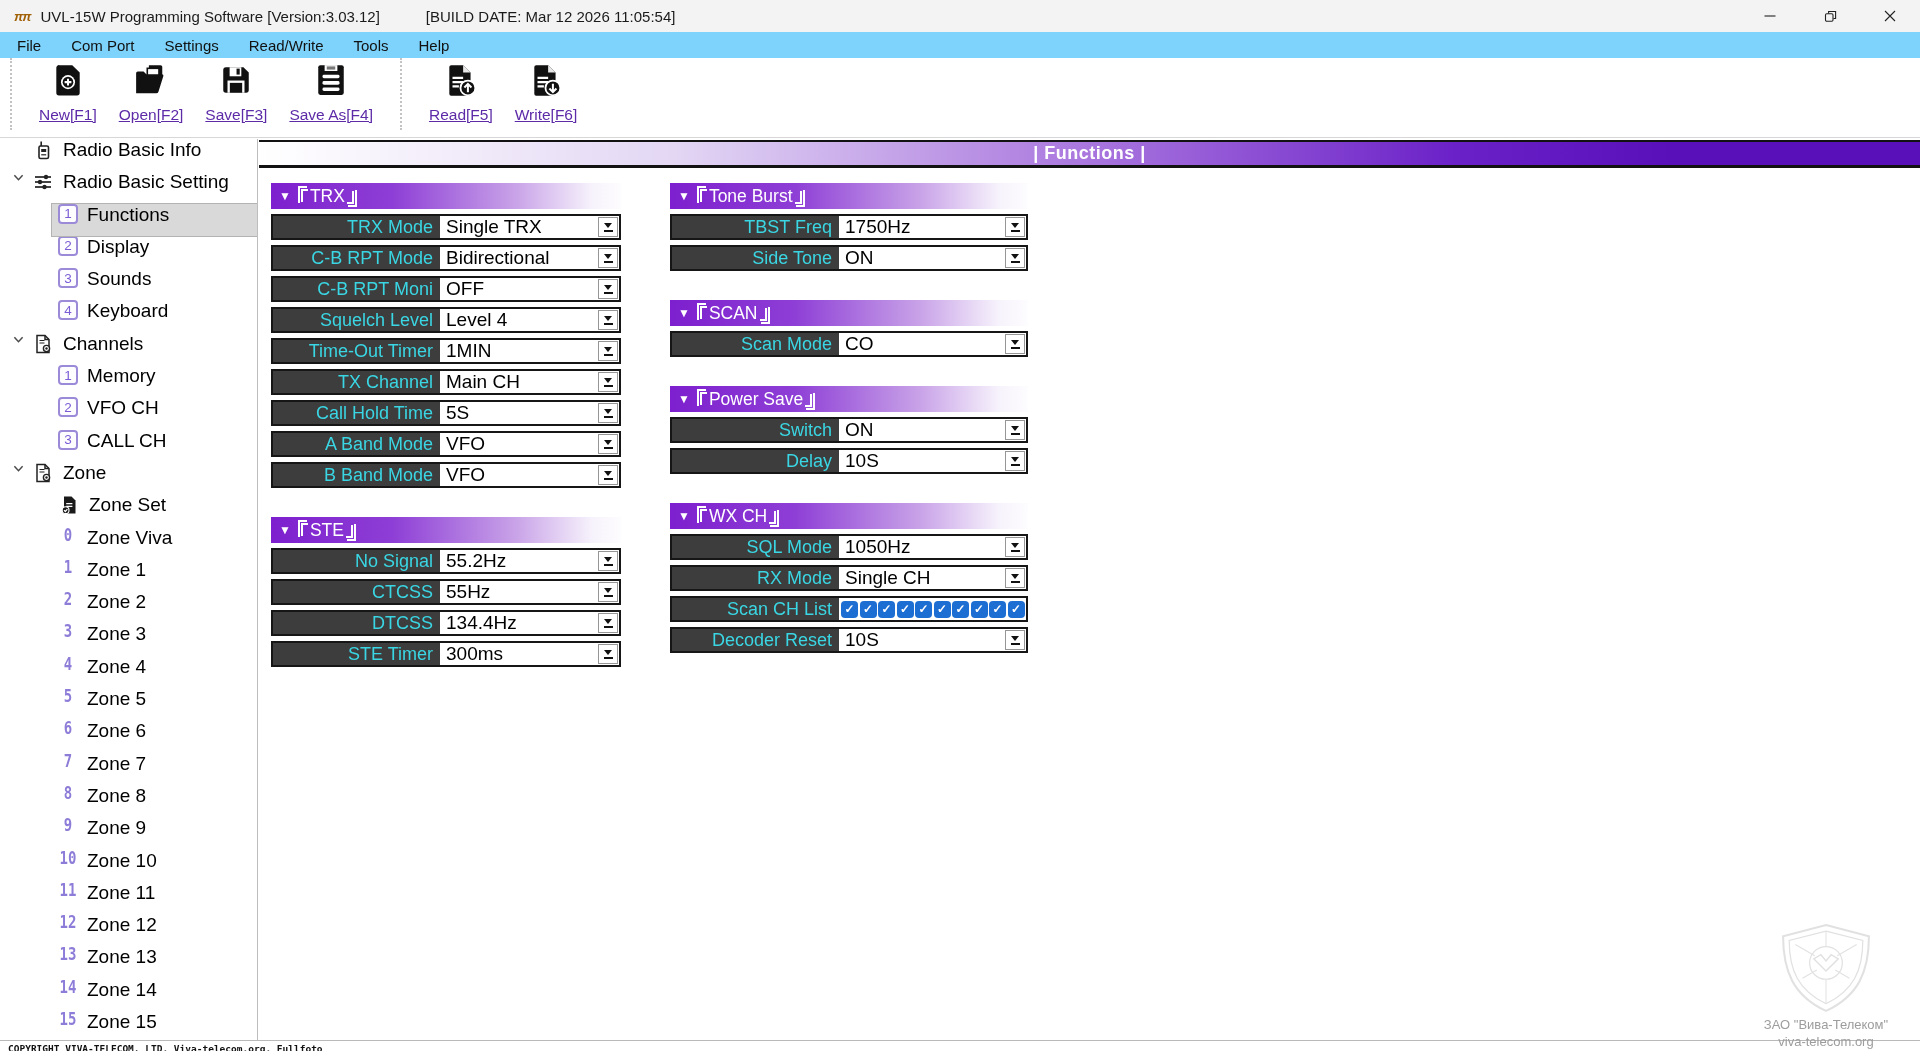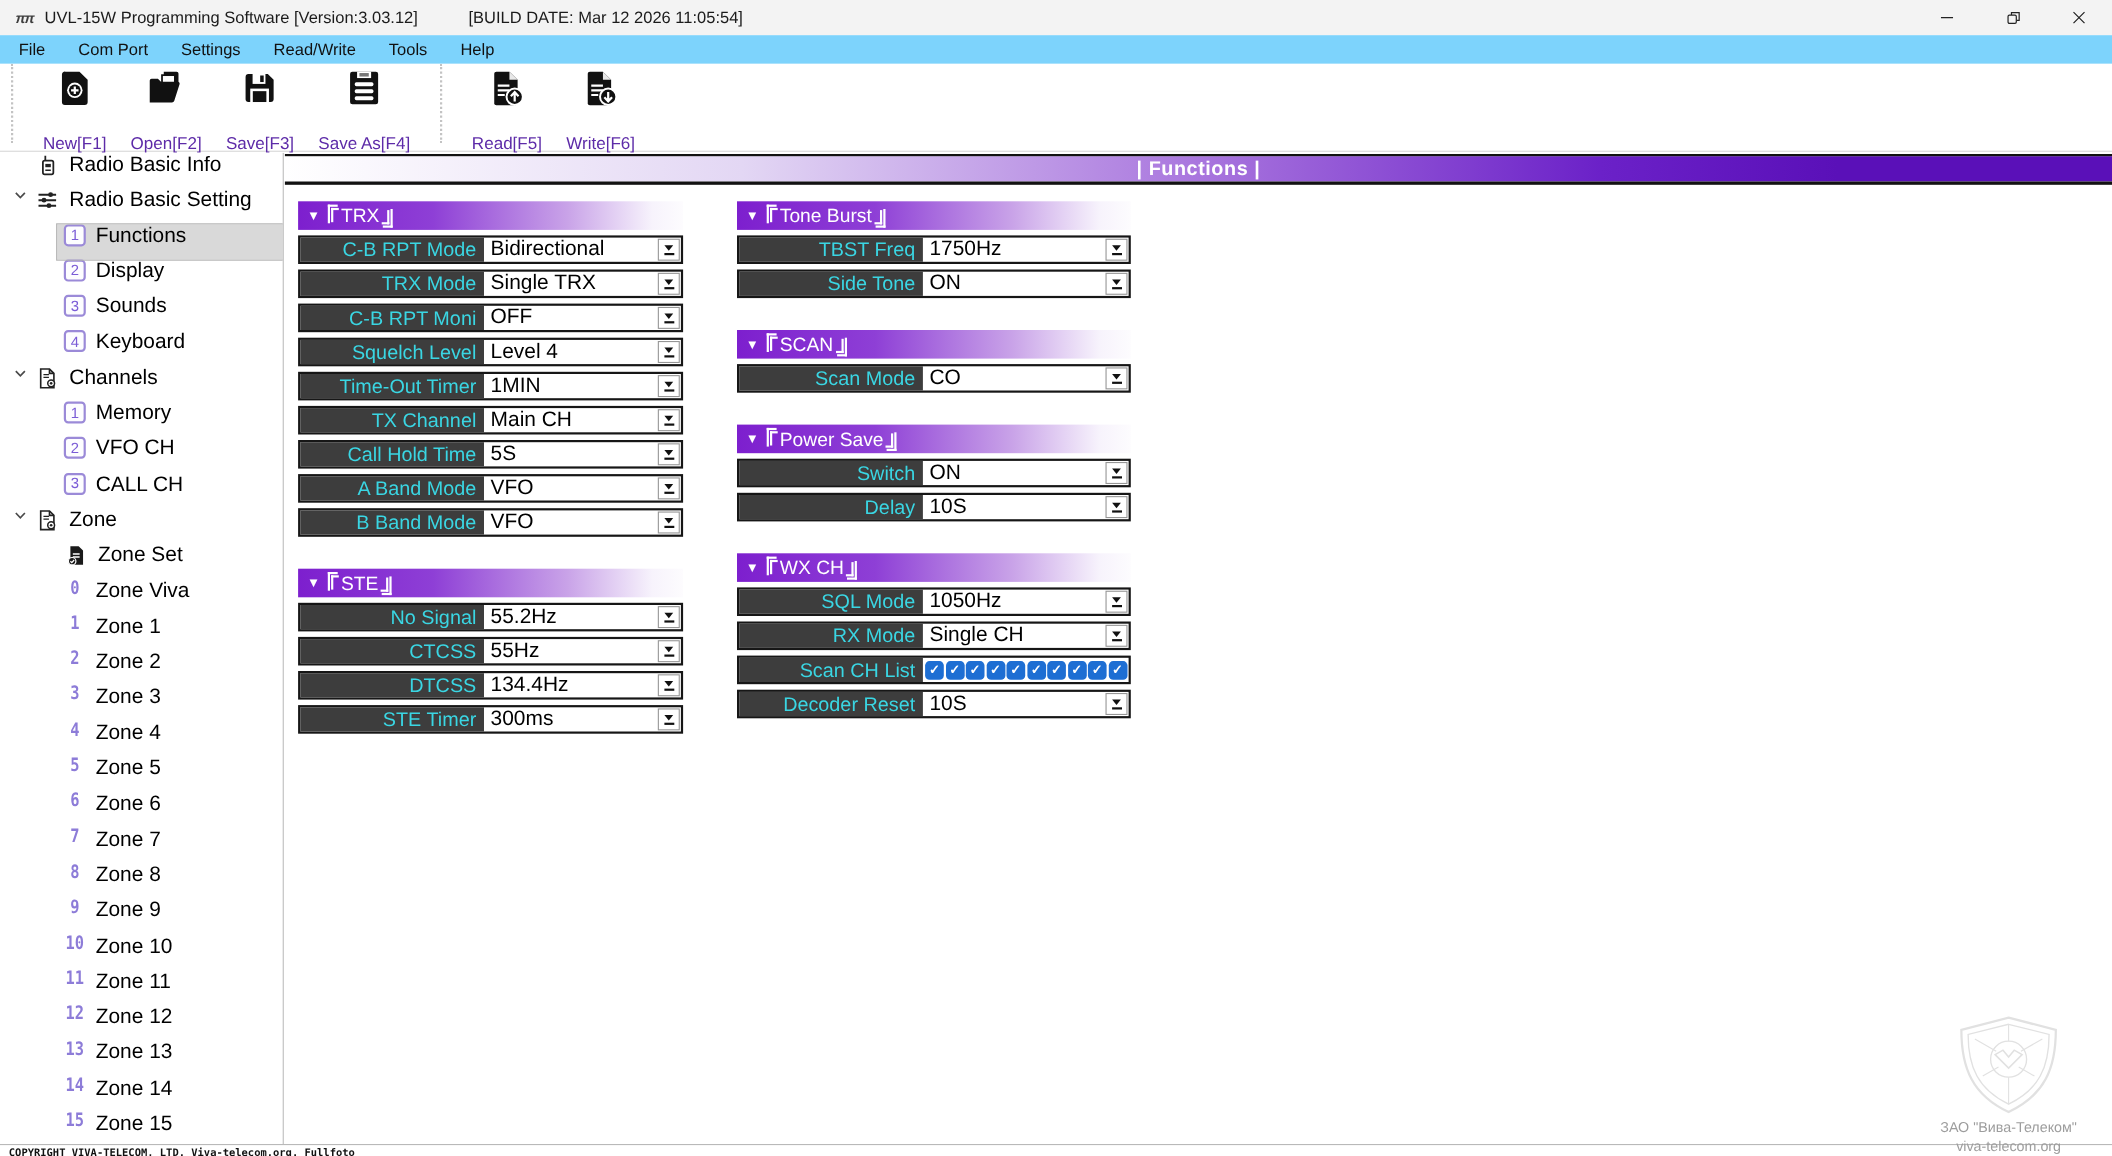--- a/index.html
+++ b/index.html
@@ -2,39 +2,39 @@
 <html><head>
 <meta charset="utf-8">
 <style>
   * { box-sizing: border-box; margin: 0; padding: 0; }
   html,body { width:1920px; height:1051px; overflow:hidden; background:#fff;
     font-family:"Liberation Sans", sans-serif; position:relative; }
 
   
   .titlebar { height:32px; background:#f3f3f3; display:flex; align-items:center;
     font-size:15px; color:#1b1b1b; }
-  .app-icon { margin:0 10px 0 14px; color:#404040; font-style:italic; font-weight:bold;
+  .app-icon { margin:0 10px 0 14px; color:#a16207; font-style:italic; font-weight:bold;
     font-size:13px; letter-spacing:-1px; }
   .title-text { margin-right:46px;text-align:center; }
   .title-build { }
   .win-controls { margin-left:auto; display:flex; height:32px; }
   .win-btn { width:60px; height:32px; display:flex; align-items:center; justify-content:center; }
 
   
   .menubar { height:26px; background:#7dd3fc; display:flex; align-items:center;
     font-size:15px; color:#111; padding-left:2px; }
   .menu-item { padding:3px 15px; cursor:default; }
 
   
   .toolbar { height:80px; background:#fff; border-bottom:1px solid #d7d7d7;
     display:flex; align-items:flex-start; padding-left:10px; }
   .tb-group { display:flex; border-left:2px dotted #c3c3c3; padding:5px 16px 0 16px; height:72px; }
   .tb-btn { display:flex; flex-direction:column; align-items:center; padding:0 11px; cursor:default; }
   .tb-btn svg { width:34px; height:34px; }
-  .tb-label { margin-top:20px; font-size:15.5px; color:#5d2ba8; }
+  .tb-label { margin-top:5px; font-size:15.5px; color:#5d2ba8;text-decoration:underline; }
 
   
   .content { position:absolute; top:139px; left:0; right:0; bottom:0; }
 
   
   .sidebar { position:absolute; left:0; top:0; width:258px; height:901px;
     border-right:1px solid #bdbdbd; overflow:hidden; background:#fff; }
   .tree-item { height:32.3px; display:flex; align-items:flex-start; font-size:19px; color:#000; }
   .tree-item.l0 { padding-left:12px; }
   .tree-item.l1 { margin-left:52px; padding-left:6px; }
@@ -379,33 +379,33 @@
     <div class="columns">
       <div class="col col-left" id="col-left">
           <div class="section">
             <div class="section-header">
               <span class="tri">▼</span>
               <span class="cb cb-l"></span>
               <span class="sec-title">TRX</span>
               <span class="cb cb-r"></span>
             </div>
             <div class="row">
+              <div class="row-label">TRX Mode</div>
+              <div class="row-value">
+                <span>Single TRX</span>
+              </div>
+              <div class="dd-btn">
+                <span class="dd-tri"></span>
+                <span class="dd-line"></span>
+              </div>
+            </div>
+            <div class="row">
               <div class="row-label">C-B RPT Mode</div>
               <div class="row-value">
                 <span>Bidirectional</span>
-              </div>
-              <div class="dd-btn">
-                <span class="dd-tri"></span>
-                <span class="dd-line"></span>
-              </div>
-            </div>
-            <div class="row">
-              <div class="row-label">TRX Mode</div>
-              <div class="row-value">
-                <span>Single TRX</span>
               </div>
               <div class="dd-btn">
                 <span class="dd-tri"></span>
                 <span class="dd-line"></span>
               </div>
             </div>
             <div class="row">
               <div class="row-label">C-B RPT Moni</div>
               <div class="row-value">
                 <span>OFF</span>

